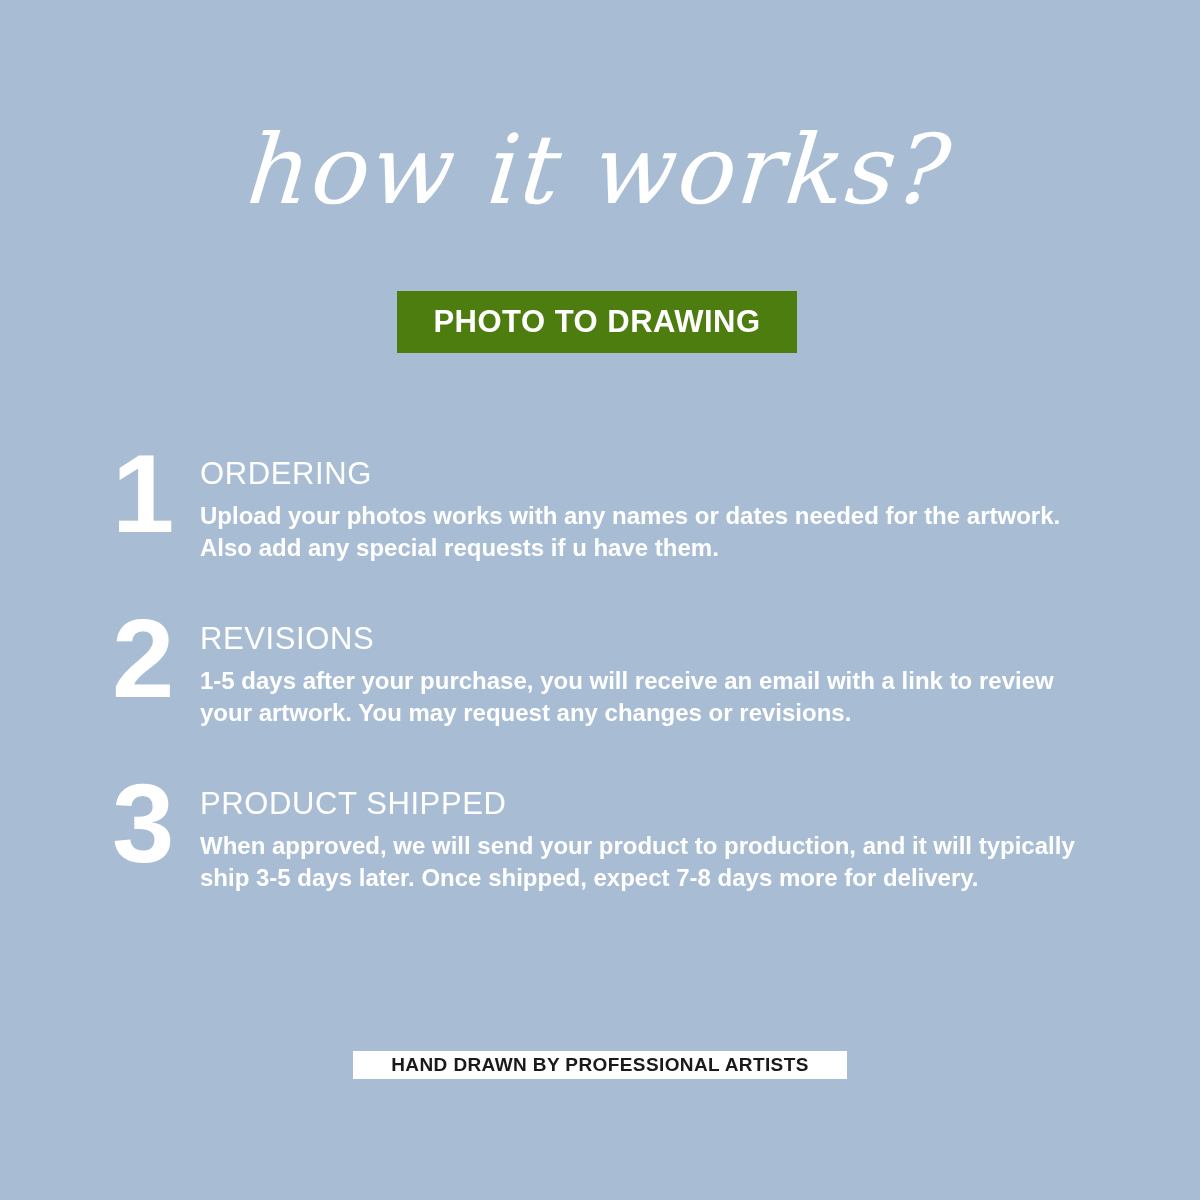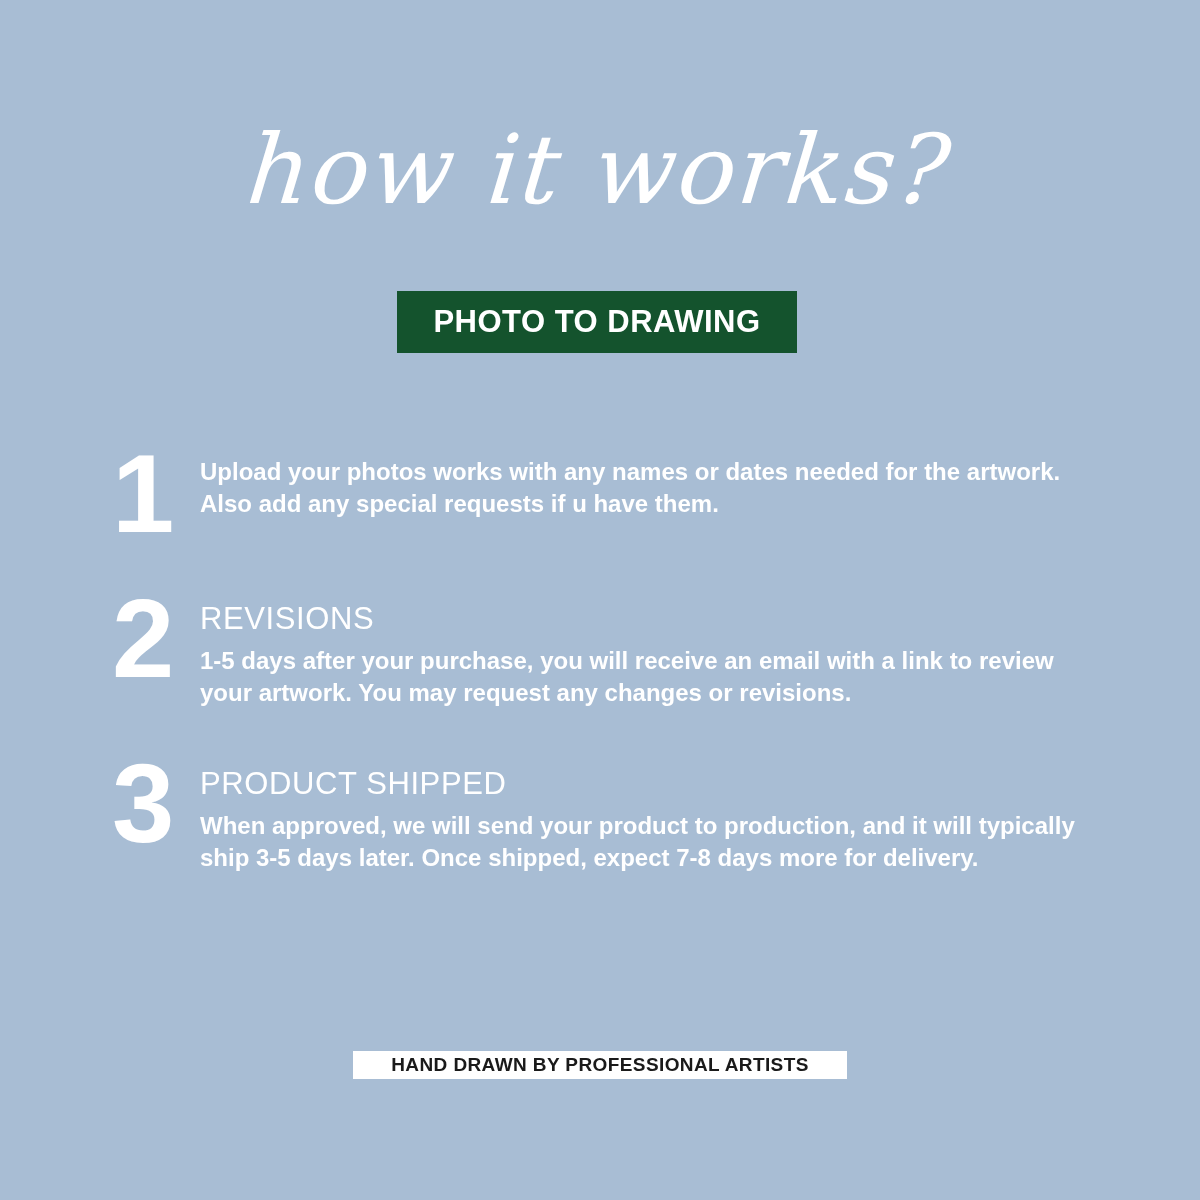--- a/index.html
+++ b/index.html
@@ -38,21 +38,21 @@
     transform: skewX(-6deg);
   }
 
   
   .banner {
     position: absolute;
     top: 291px;
     left: 397px;
     width: 400px;
     height: 62px;
-    background: #14532d;
+    background: #4d7c0f;
     display: flex;
     align-items: center;
     justify-content: center;
     text-align: right;
   }
   .banner-label {
     color: #ffffff;
     font-size: 31px;
     font-weight: bold;
     letter-spacing: 0.5px;
@@ -138,20 +138,21 @@
 
   <div class="banner">
     <span class="banner-label">PHOTO TO DRAWING</span>
   </div>
 
   <div class="steps">
 
     <div class="step step-1">
       <div class="step-number">1</div>
       <div class="step-body">
+        <h3 class="step-title">ORDERING</h3>
         <p class="step-desc">Upload your photos works with any names or dates needed for the artwork. Also add any special requests if u have them.</p>
       </div>
     </div>
 
     <div class="step step-2">
       <div class="step-number">2</div>
       <div class="step-body">
         <h3 class="step-title">REVISIONS</h3>
         <p class="step-desc">1-5 days after your purchase, you will receive an email with a link to review your artwork. You may request any changes or revisions.</p>
       </div>

